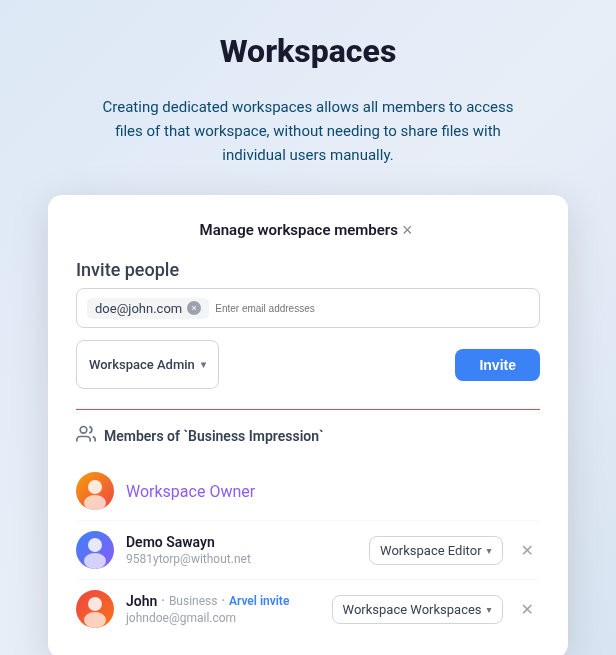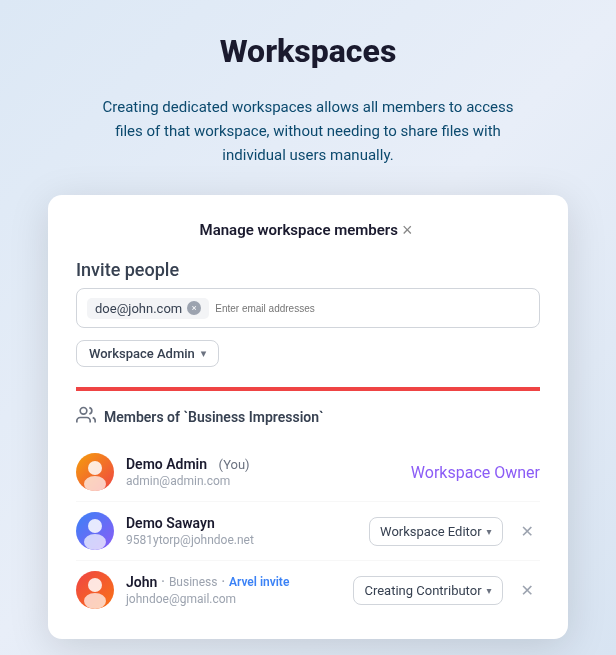--- a/index.html
+++ b/index.html
@@ -127,21 +127,21 @@
       align-items: center;
       justify-content: space-between;
       margin-bottom: 20px;
     }
 
     .role-dropdown {
       display: flex;
       align-items: center;
       border: 1.5px solid #d1d5db;
       border-radius: 8px;
-      padding: 5px 12px;
+      padding: 16px 12px;
       font-size: 13px;
       font-weight: 500;
       color: #374151;
       cursor: pointer;
       gap: 6px;
       background: #fff;
     }
 
     .role-dropdown .chevron {
       font-size: 11px;
@@ -153,21 +153,21 @@
       color: #fff;
       border: none;
       border-radius: 8px;
       padding: 8px 24px;
       font-size: 14px;
       font-weight: 600;
       cursor: pointer;
     }
 
     .members-section {
-      border-top: 4px solid #ef4444;
+      border-top: 1px solid #ef4444;
       padding-top: 14px;
     }
 
     .members-header {
       display: flex;
       align-items: center;
       gap: 8px;
       margin-bottom: 14px;
     }
 
@@ -315,20 +315,21 @@
       <span class="email-tag-x">×</span>
     </div>
     <input class="invite-input" type="text" placeholder="Enter email addresses" style="">
   </div>
 
   <div class="invite-actions">
     <div class="role-dropdown">
       <span>Workspace Admin</span>
       <span class="chevron">▾</span>
     </div>
+    <button class="invite-btn">Invite</button>
   </div>
 
   <div class="members-section">
     <div class="members-header">
       <span class="members-icon">
         <svg width="20" height="20" viewBox="0 0 24 24" fill="none" stroke="#6b7280" stroke-width="2">
           <path d="M17 21v-2a4 4 0 0 0-4-4H5a4 4 0 0 0-4 4v2"></path>
           <circle cx="9" cy="7" r="4"></circle>
           <path d="M23 21v-2a4 4 0 0 0-3-3.87"></path>
           <path d="M16 3.13a4 4 0 0 1 0 7.75"></path>
@@ -337,39 +338,33 @@
       <span class="members-title">Members of `Business Impression`</span>
     </div>
 
     <div class="member-row">
       <div class="avatar avatar-da">
         <svg viewBox="0 0 38 38" xmlns="http://www.w3.org/2000/svg">
           <circle cx="19" cy="15" r="7" fill="#fff" opacity="0.85"></circle>
           <ellipse cx="19" cy="31" rx="11" ry="8" fill="#fff" opacity="0.7"></ellipse>
         </svg>
       </div>
-      <div class="member-info">
-        <div class="member-name">
-          <span>Demo Admin</span>&nbsp;<span style="color:#6b7280;font-weight:400;font-size:13px;">(You)</span>
-        </div>
-        <div class="member-email">admin@admin.com</div>
-      </div>
       <span class="member-role-text">Workspace Owner</span>
     </div>
 
     <div class="member-row">
       <div class="avatar avatar-as">
         <svg viewBox="0 0 38 38" xmlns="http://www.w3.org/2000/svg">
           <circle cx="19" cy="14" r="7" fill="#fff" opacity="0.85"></circle>
           <ellipse cx="19" cy="30" rx="11" ry="8" fill="#fff" opacity="0.7"></ellipse>
         </svg>
       </div>
       <div class="member-info">
         <div class="member-name">Demo Sawayn</div>
-        <div class="member-email">9581ytorp@johndoe.net</div>
+        <div class="member-email">9581ytorp@without.net</div>
       </div>
       <div class="member-role-dropdown">
         <span>Workspace Editor</span>
         <span class="chevron">▾</span>
       </div>
       <button class="remove-btn">✕</button>
     </div>
 
     <div class="member-row">
       <div class="avatar avatar-john">
@@ -382,20 +377,20 @@
         <div class="member-name">
           <span>John</span>
           <span class="dot-separator"> · </span>
           <span class="invited-badge">Business</span>
           <span class="dot-separator"> · </span>
           <span class="resend-link">Arvel invite</span>
         </div>
         <div class="member-email">johndoe@gmail.com</div>
       </div>
       <div class="member-role-dropdown">
-        <span>Creating Contributor</span>
+        <span>Workspace Workspaces</span>
         <span class="chevron">▾</span>
       </div>
       <button class="remove-btn">✕</button>
     </div>
 
   </div>
 </div>
 
 </body></html>

